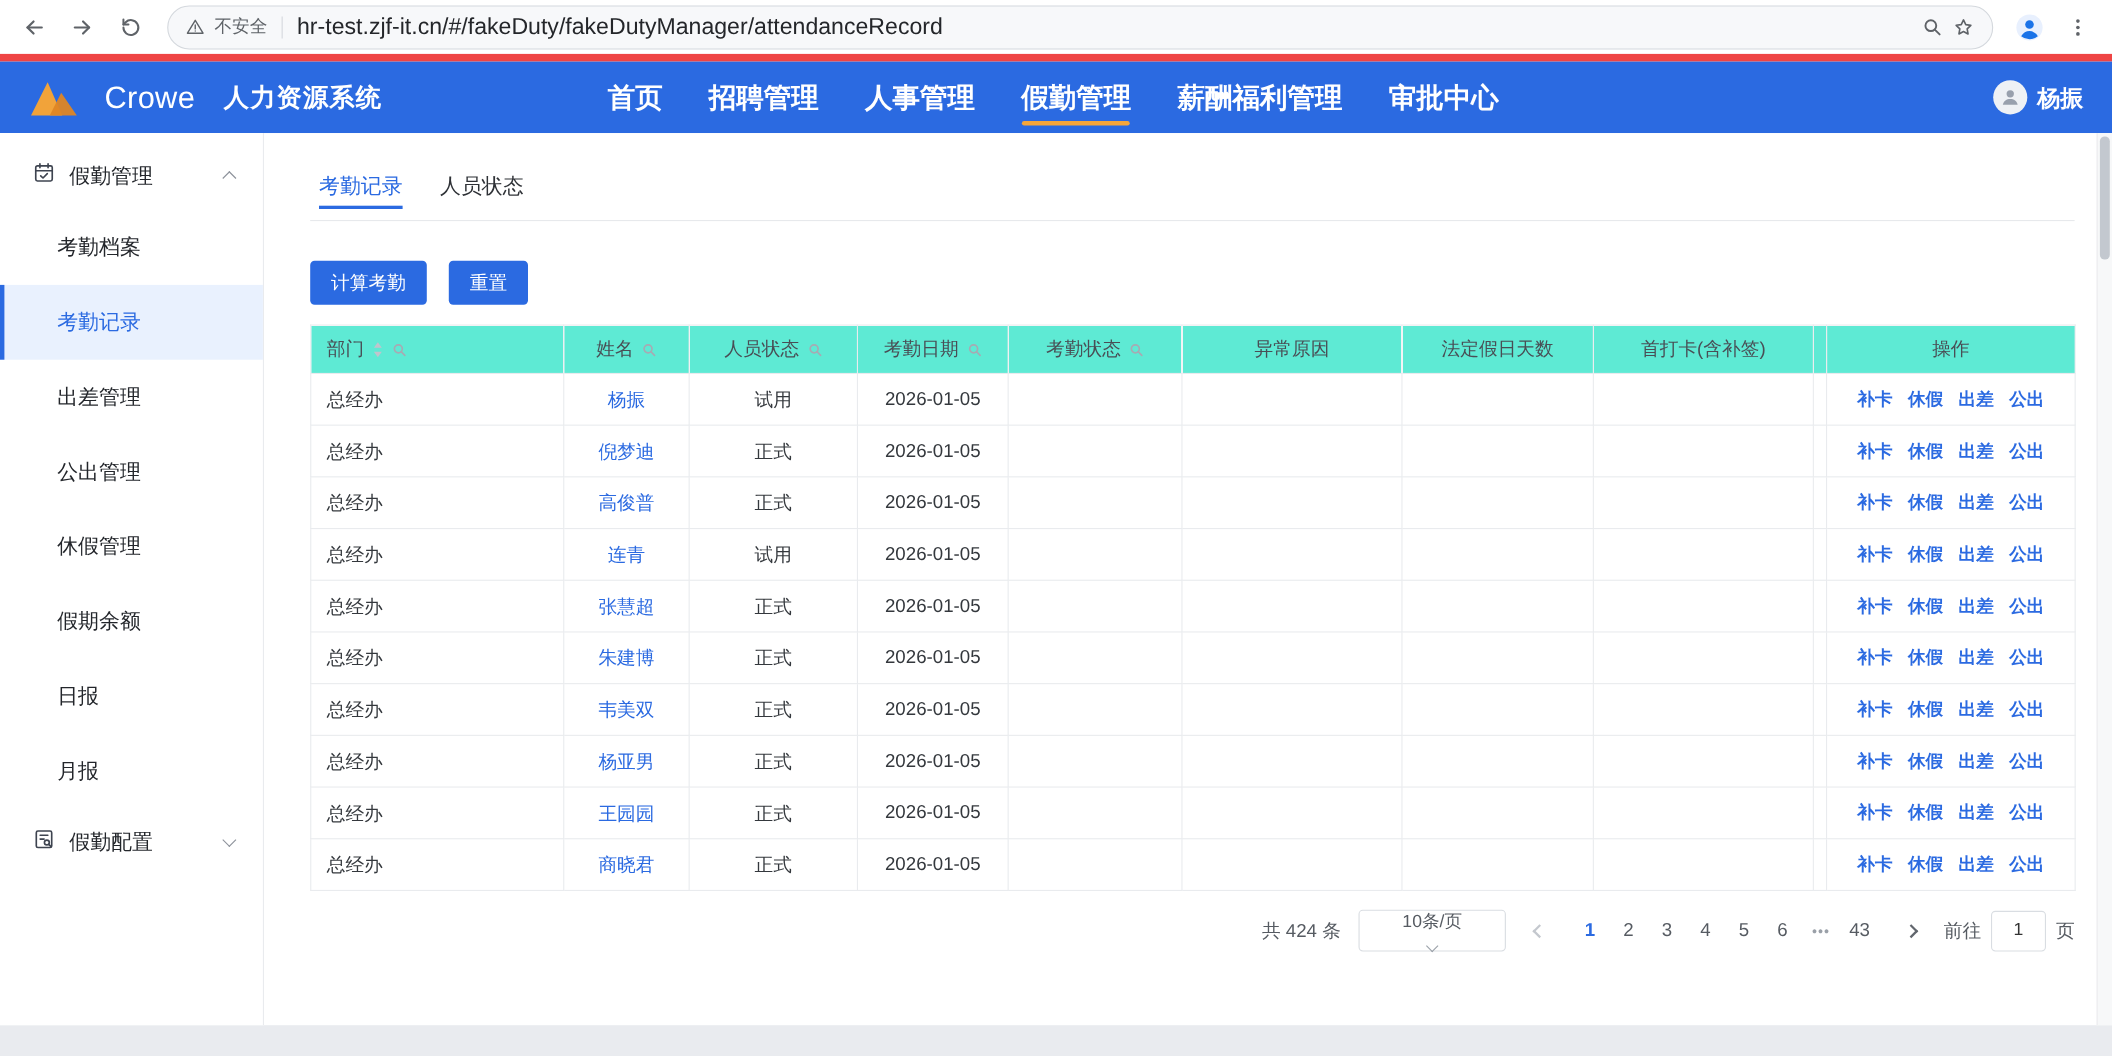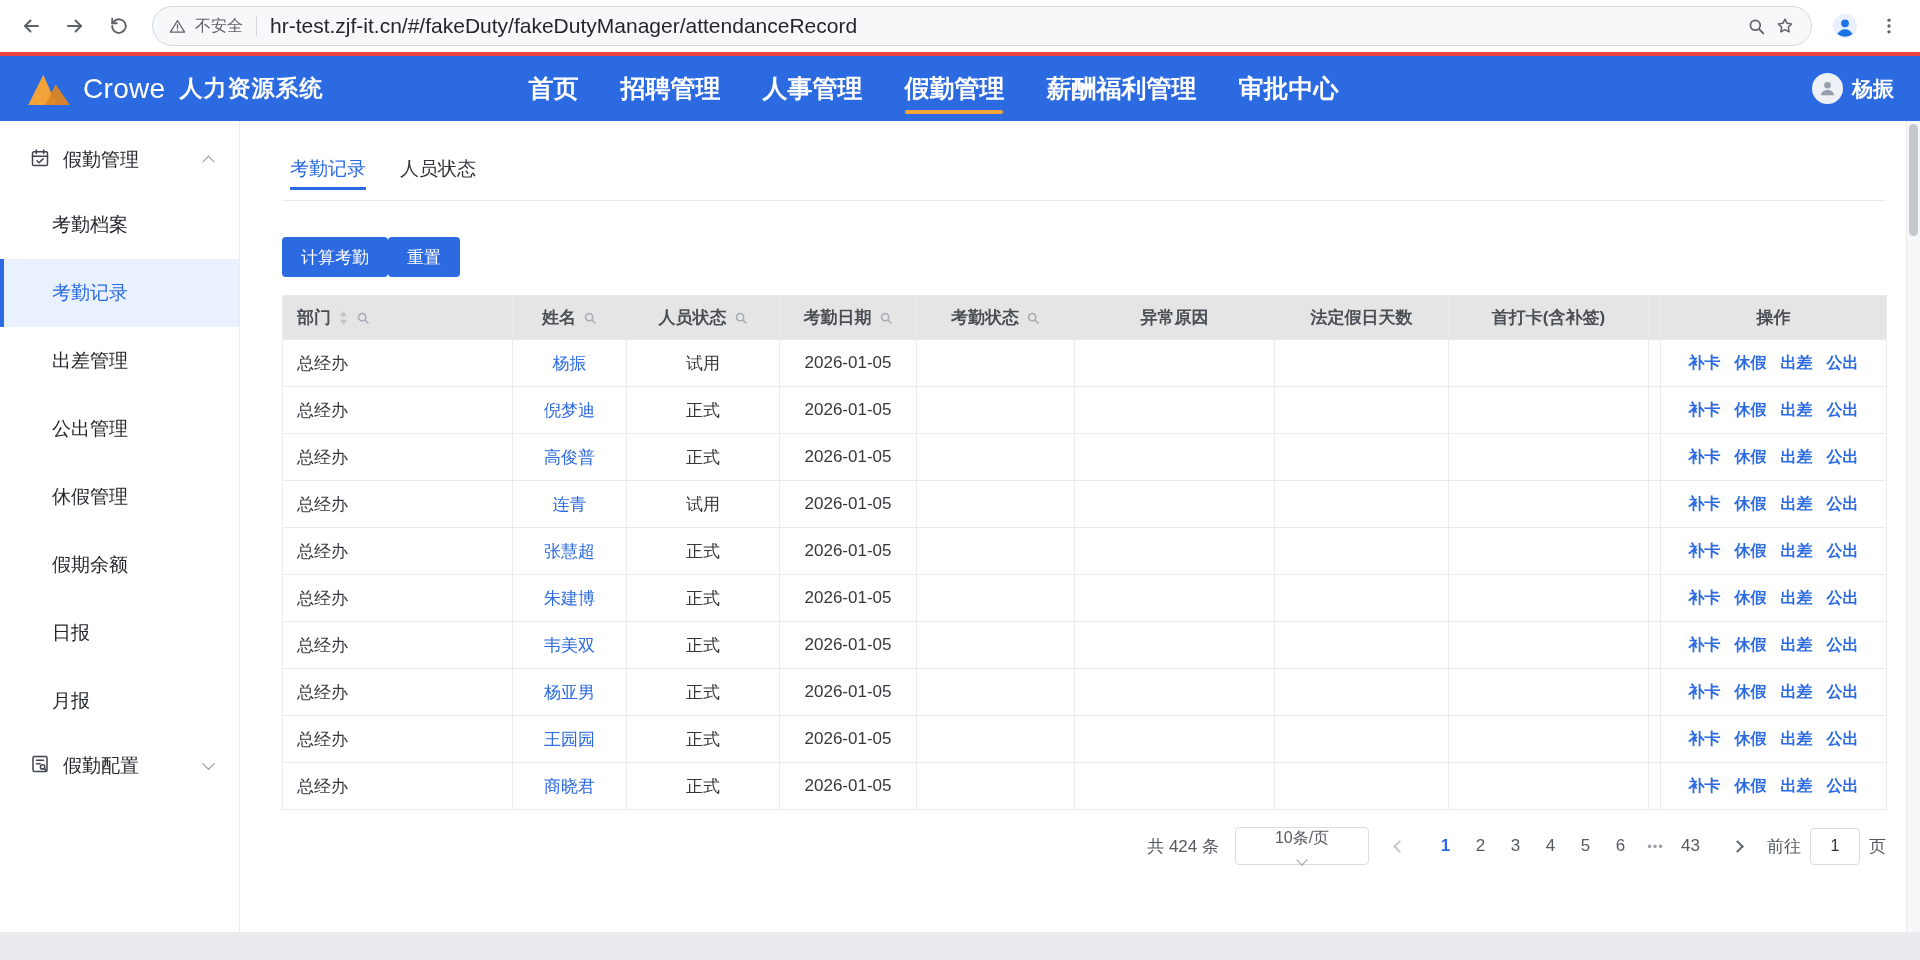--- a/index.html
+++ b/index.html
@@ -1,32 +1,32 @@
 <!DOCTYPE html>
 <html style="--primary: #2b6ae1; --accent: #f5a63b; --link: #2b6ae1;"><head>
 <meta charset="utf-8">
 <style>
   * { margin:0; padding:0; box-sizing:border-box; }
   :root { --primary:#2b6ae1; --accent:#f5a63b; --link:#2b6ae1; }
   html,body { width:1920px; height:960px; }
   body { font-family:"Liberation Sans","DejaVu Sans",sans-serif; background:#e9ebef; overflow:hidden; color:#333; }
 
   
-  .browser-bar { height:56px; background:#ffffff; display:flex; align-items:center; padding:0 10px; gap:2px; border-bottom:4px solid #ef4444; }
+  .browser-bar { height:56px; background:#ffffff; display:flex; align-items:center; padding:0 10px; gap:2px; border-bottom:7px solid #ef4444; }
   .nav-btn { width:42px; height:42px; border-radius:50%; display:flex; align-items:center; justify-content:center; cursor:pointer; flex-shrink:0; }
   .omnibox { flex:1; height:40px; margin:0 10px; background:#f7f8fa; border:1px solid #d4d8dd; border-radius:21px; display:flex; align-items:center; padding:0 16px; gap:9px; min-width:0; }
   .warn-label { font-size:16px; color:#5f6368; white-space:nowrap; }
   .omni-divider { width:1px; height:20px; background:#d4d8dd; margin:0 4px; }
   .url-text { font-size:21px; color:#24262a; white-space:nowrap; overflow:hidden; }
   .omni-spacer { flex:1; }
   .omni-icon { display:flex; align-items:center; cursor:pointer; }
 
   
   .app-header { height:65px; background:var(--primary); display:flex; align-items:center; padding:0 26px; }
-  .brand { display:flex; align-items:center; gap:11px; }
+  .brand { display:flex; align-items:center; gap:23px; }
   .logo { display:flex; align-items:center; }
   .brand-name { color:#fff; font-size:28px; letter-spacing:.3px; }
   .app-title { color:#fff; font-size:23px; font-weight:700; margin-left:3px; letter-spacing:1px; }
   .main-nav { display:flex; gap:42px; margin-left:205px; height:100%; }
   .nav-item { display:flex; align-items:center; color:#fff; font-size:25px; font-weight:700; position:relative; cursor:pointer; white-space:nowrap; }
   .nav-item.active::after { content:''; position:absolute; left:1px; right:1px; bottom:7px; height:4px; background:var(--accent); border-radius:2px; }
   .header-user { margin-left:auto; display:flex; align-items:center; gap:9px; cursor:pointer; }
   .user-avatar { width:31px; height:31px; border-radius:50%; background:#eef1f5; display:flex; align-items:center; justify-content:center; }
   .user-name { color:#fff; font-size:21px; font-weight:700; }
 
@@ -41,27 +41,27 @@
   .menu-item { height:68px; display:flex; align-items:center; padding-left:52px; font-size:19px; color:#23262b; cursor:pointer; position:relative; }
   .menu-item.active { background:#e9f1fe; color:var(--primary); }
   .menu-item.active::before { content:''; position:absolute; left:0; top:0; bottom:0; width:4px; background:var(--primary); }
 
   .content { flex:1; padding:0 34px 0 42px; min-width:0; }
   .tabs { height:80px; display:flex; align-items:flex-end; gap:34px; border-bottom:1px solid #e7e9ec; padding:0 8px; }
   .tab { padding-bottom:18px; font-size:19px; color:#2f3237; cursor:pointer; position:relative; white-space:nowrap; }
   .tab.active { color:var(--primary); }
   .tab.active::after { content:''; position:absolute; left:0; right:0; bottom:10px; height:3px; background:var(--primary); }
 
-  .toolbar { margin-top:36px; display:flex; }
+  .toolbar { margin-top:36px; display:flex; gap:20px; }
   .btn { height:40px; padding:0 19px; background:var(--primary); color:#fff; border:none; border-radius:4px; font-size:17px; font-family:inherit; cursor:pointer; }
 
   
   .data-table { margin-top:18px; width:1604px; border-collapse:collapse; table-layout:fixed; font-size:17px; }
   .data-table th, .data-table td { border:1px solid #e9ebee; text-align:center; padding:0 6px; white-space:nowrap; overflow:hidden; }
-  .data-table th { background:#e5e5e5; height:44px; font-weight:700; color:#494e55; }
+  .data-table th { background:#5eead4; height:44px; font-weight:400; color:#494e55; }
   .data-table td { height:47px; color:#34383d; }
   .data-table .col-left { text-align:left; padding-left:14px; }
   .th-label { vertical-align:middle; }
   .th-icon { display:inline-flex; vertical-align:middle; margin-left:7px; cursor:pointer; }
   .name-link { color:var(--link); cursor:pointer; }
   .spacer-col { background:#fff; padding:0; }
   .actions-cell { padding:0 4px; }
   .action-link { color:var(--link); cursor:pointer; margin:0 7px; font-size:16px; display:inline-block;font-weight:bold; }
 
   

